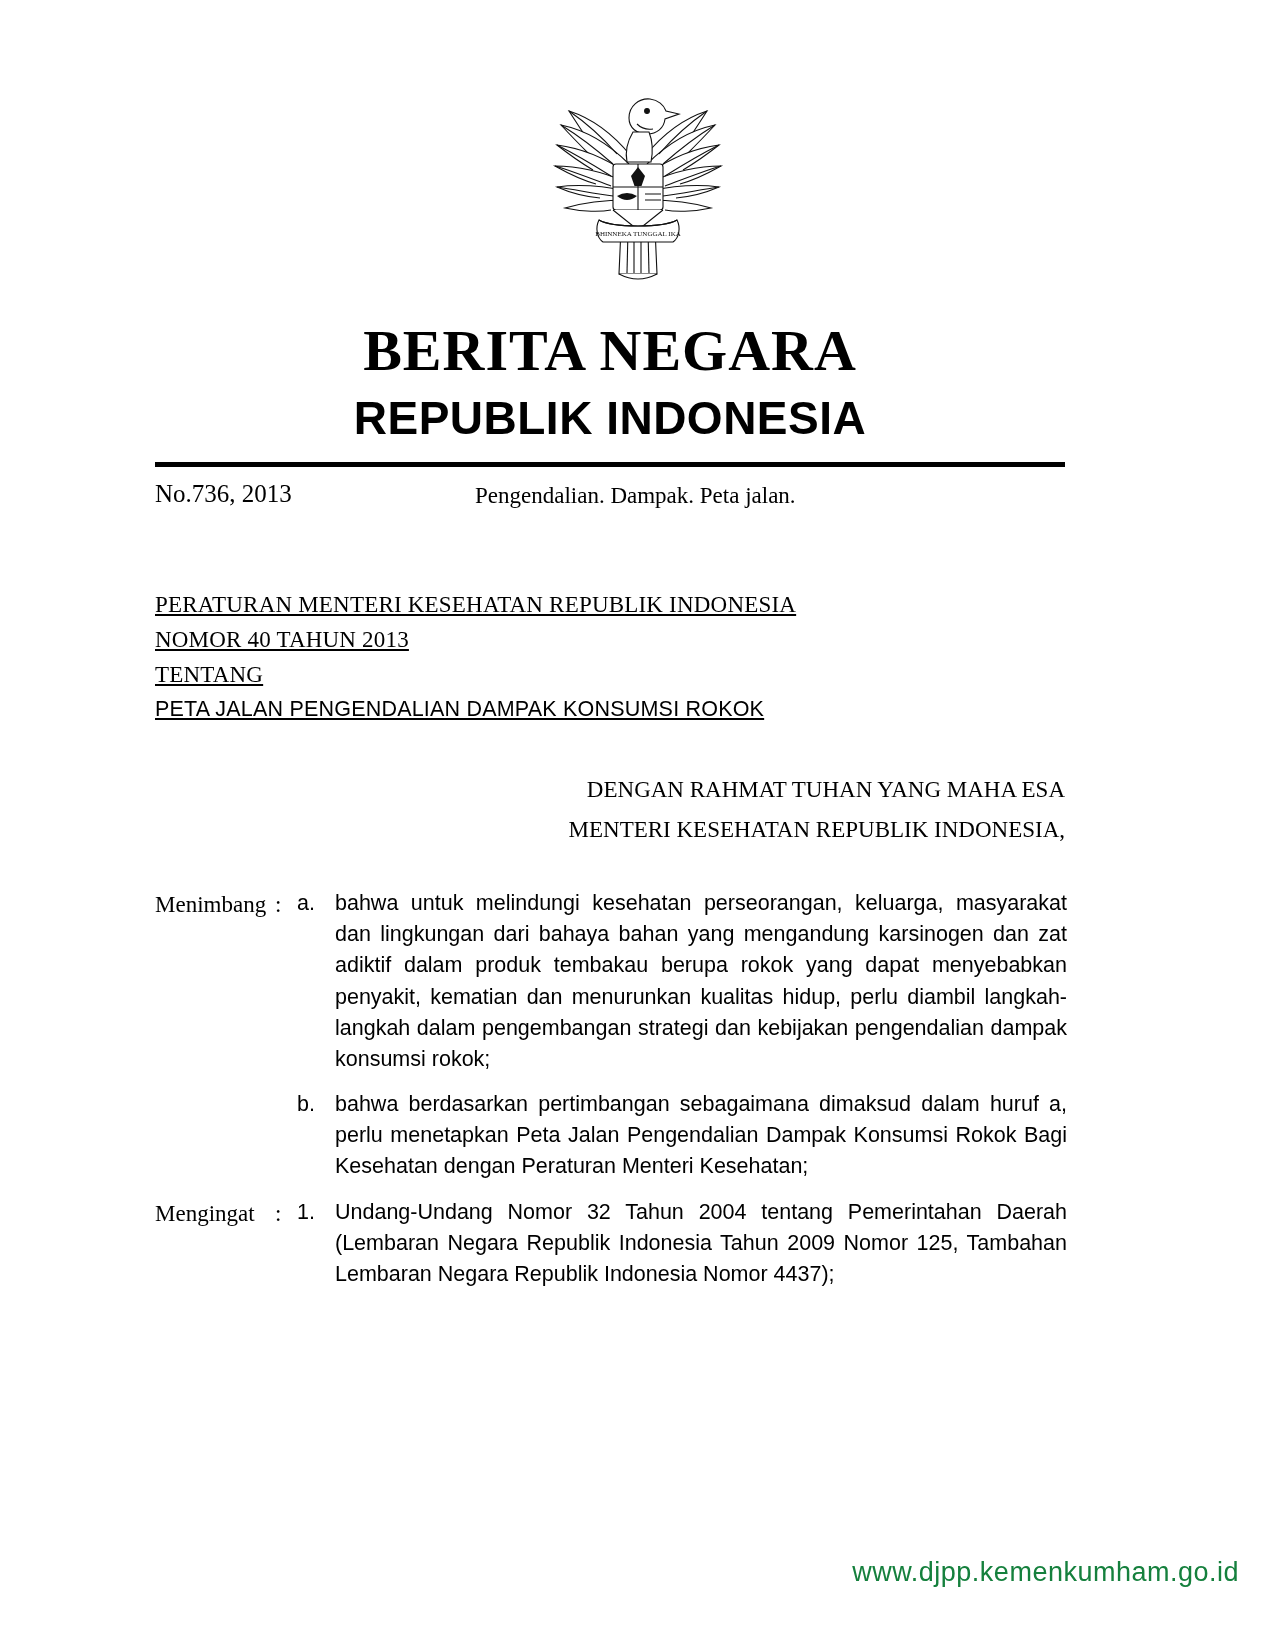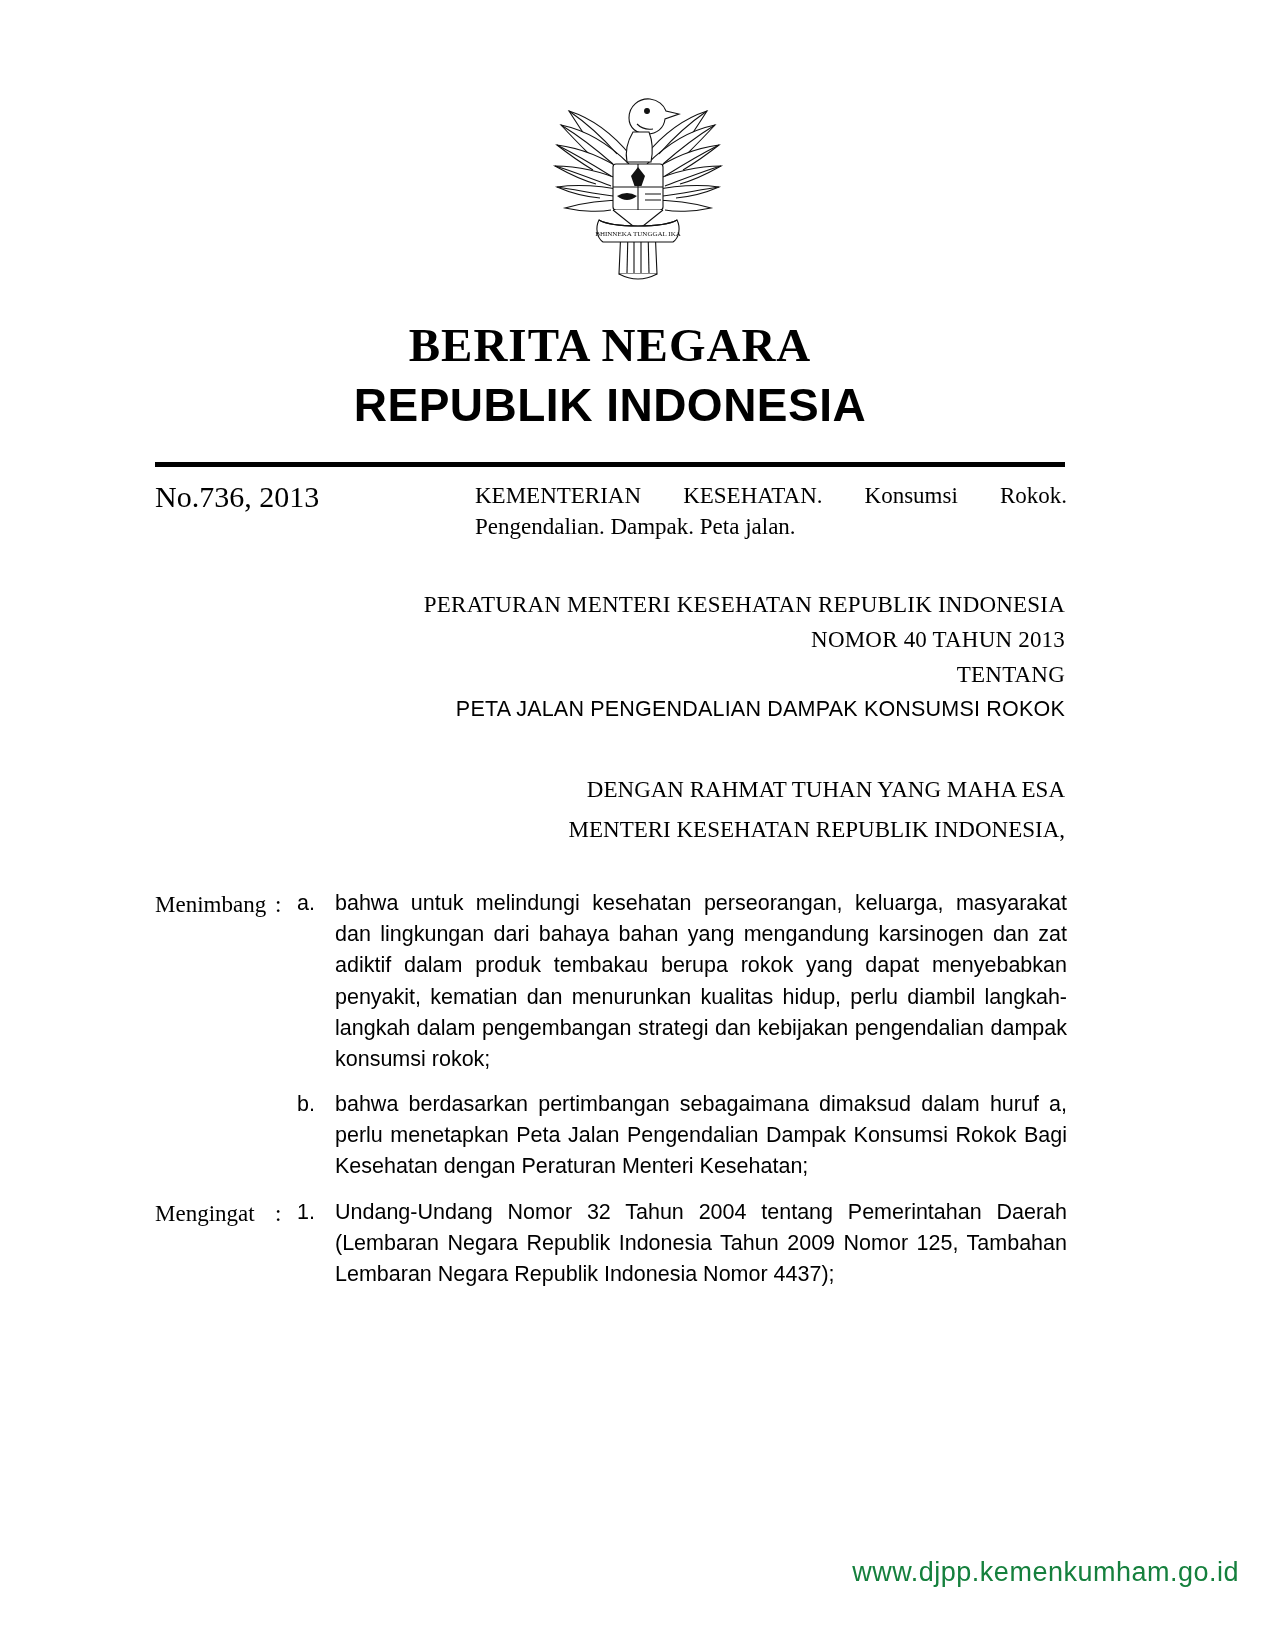--- a/index.html
+++ b/index.html
@@ -41,21 +41,21 @@
   .masthead {
     position: absolute;
     left: 155px;
     top: 318px;
     width: 910px;
     text-align: center;
   }
   .masthead .line1 {
     font-family: "Liberation Serif", serif;
     font-weight: bold;
-    font-size: 47px;
+    font-size: 58px;
     letter-spacing: 1px;
     line-height: 1.15;
   }
   .masthead .line2 {
     font-family: "Liberation Sans", sans-serif;
     font-weight: bold;
     font-size: 46px;
     letter-spacing: 0.5px;
     line-height: 1.2;
     margin-top: 6px;
@@ -67,21 +67,21 @@
     width: 910px;
     height: 5px;
     background: #000;
   }
 
   
   .hdr-no {
     position: absolute;
     left: 155px;
     top: 480px;
-    font-size: 30px;
+    font-size: 25px;
     font-family: "Liberation Serif", serif;
   }
   .hdr-subject {
     position: absolute;
     left: 475px;
     top: 480px;
     width: 592px;
     font-size: 23px;
     font-family: "Liberation Serif", serif;
     text-align: justify;
@@ -89,25 +89,26 @@
   }
   .hdr-subject span.l1 { display: block; text-align: justify; text-align-last: justify; }
   .hdr-subject span.l2 { display: block; }
 
   
   .title-block {
     position: absolute;
     left: 155px;
     top: 588px;
     width: 910px;
-    text-align: right;
+    text-align: left;
     font-family: "Liberation Sans", sans-serif;
     font-size: 21.5px;
     line-height: 1.52;
     letter-spacing: 0.2px;
+    text-decoration: underline;
   }
   .title-block .t-serif {
     font-family: "Liberation Serif", serif;
     font-size: 23px;
   }
 
   .preamble {
     position: absolute;
     left: 155px;
     top: 770px;
@@ -246,21 +247,20 @@
   </div>
 
   <div class="masthead">
     <div class="line1">BERITA NEGARA</div>
     <div class="line2">REPUBLIK INDONESIA</div>
   </div>
   <div class="rule"></div>
 
   <div class="hdr-no">No.736, 2013</div>
   <div class="hdr-subject">
-    <span class="l1">KEMENTERIAN KESEHATAN. Konsumsi Rokok.</span>
     <span class="l2">Pengendalian. Dampak. Peta jalan.</span>
   </div>
 
   <div class="title-block">
     <div class="t-serif">PERATURAN MENTERI KESEHATAN REPUBLIK INDONESIA</div>
     <div class="t-serif">NOMOR 40 TAHUN 2013</div>
     <div class="t-serif">TENTANG</div>
     <div>PETA JALAN PENGENDALIAN DAMPAK KONSUMSI ROKOK</div>
   </div>
 

